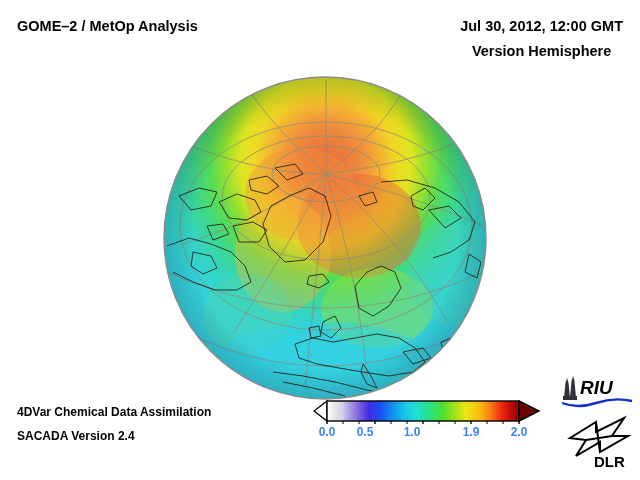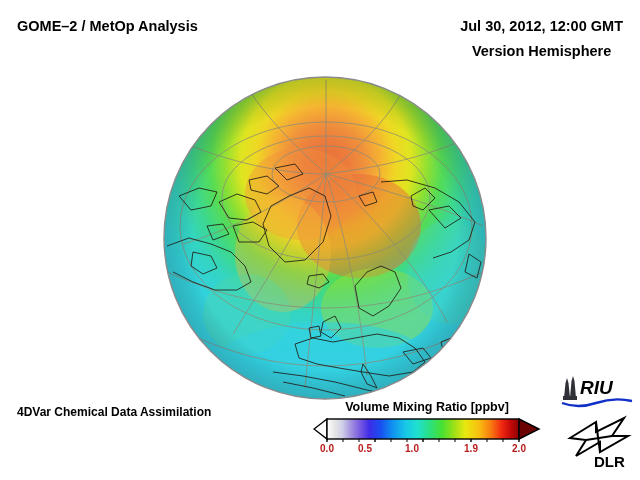--- a/index.html
+++ b/index.html
@@ -78,23 +78,23 @@
   }
   #cb-graphic { display: block; }
   #cb-ticklabels {
     position: relative;
     height: 18px;
     margin-top: 1px;
   }
   #cb-ticklabels span {
     position: absolute;
     top: 0;
-    font-size: 10px;
+    font-size: 12px;
     font-weight: bold;
-    color: #b91c1c;
+    color: #3b82f6;
     transform: translateX(-50%);
     white-space: nowrap;
   }
 
   
   #riu-logo {
     position: absolute;
     left: 560px;
     top: 374px;
     width: 74px;
@@ -239,24 +239,24 @@
 
         <circle cx="162" cy="162" r="161" fill="url(#limbShade)"></circle>
       </g>
 
       <circle cx="162" cy="162" r="161" fill="none" stroke="#8a8a8a" stroke-width="1.4"></circle>
     </svg>
   </div>
 
   <div class="footer-left">
     <div class="footer-line">4DVar Chemical Data Assimilation</div>
+    <div class="footer-line">SACADA Version 2.4</div>
   </div>
 
   <div id="colorbar-block">
-    <div id="cb-title">Volume Mixing Ratio [ppbv]</div>
 
     <svg id="cb-graphic" width="228" height="24" viewBox="0 0 228 24">
       <defs>
         <linearGradient id="cbGrad" x1="0" y1="0" x2="1" y2="0">
           <stop offset="0.00" stop-color="#ffffff"></stop>
           <stop offset="0.04" stop-color="#e6e6e6"></stop>
           <stop offset="0.08" stop-color="#cfcfe8"></stop>
           <stop offset="0.12" stop-color="#a898e0"></stop>
           <stop offset="0.17" stop-color="#7a5ce0"></stop>
           <stop offset="0.22" stop-color="#3f2ce8"></stop>

